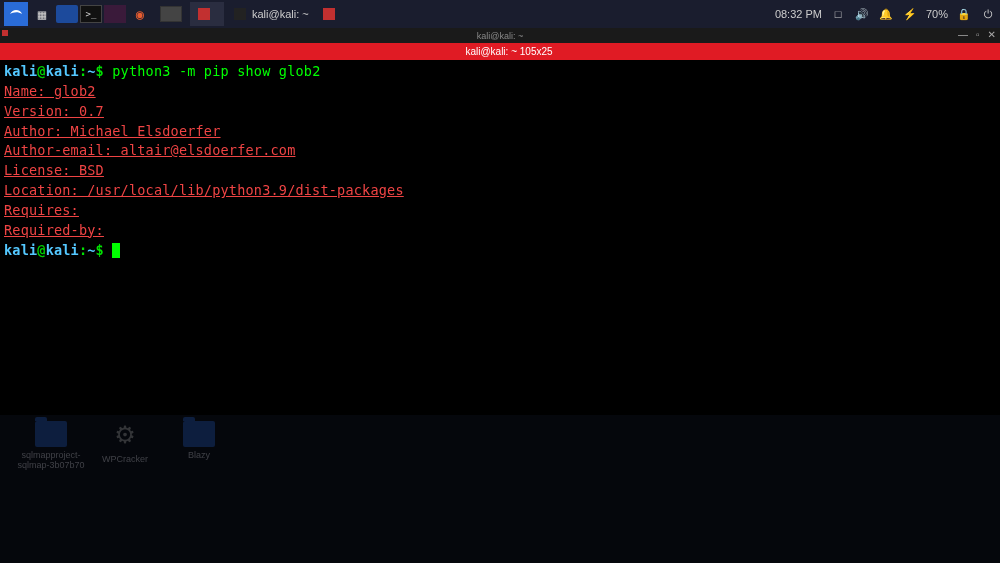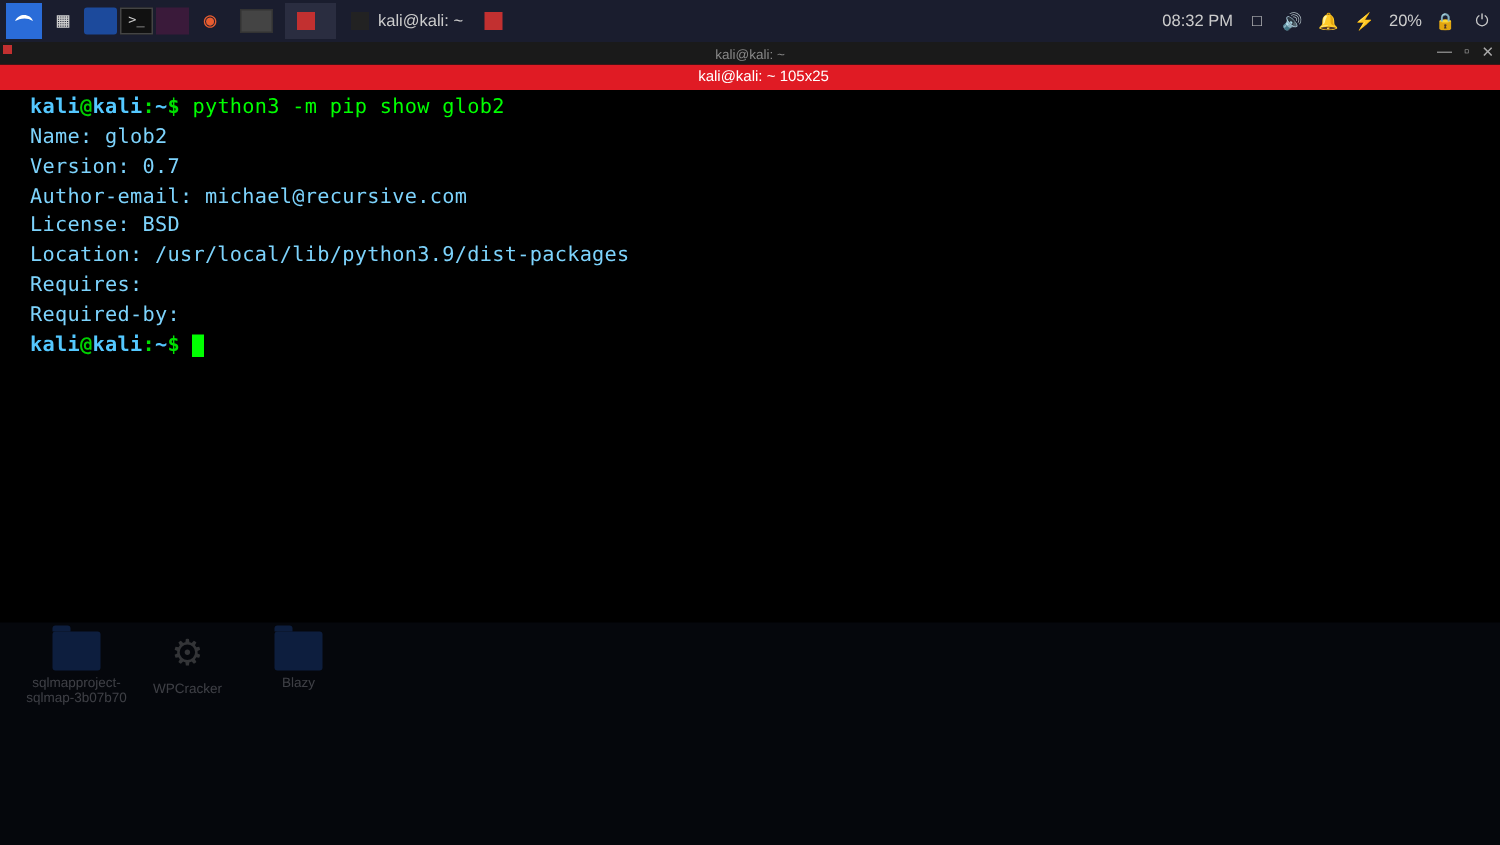--- a/index.html
+++ b/index.html
@@ -212,42 +212,42 @@
       background: #e01b24;
       color: #fff;
       font-size: 10px;
       font-family: sans-serif;
       display: flex;
       align-items: center;
       justify-content: center;
       padding-left: 18px;
     }
     .term-body {
-      padding: 2px 20px;
+      padding: 2px 4px;
       font-size: 13.5px;
       font-family: 'DejaVu Sans Mono', monospace;
       line-height: 1.47;
       color: #00d000;
       letter-spacing: 0.2px;
     }
     .prompt-user { color: #54c8ff; font-weight: bold; }
     .prompt-at { color: #00d000; font-weight:bold;}
     .prompt-host { color: #54c8ff; font-weight: bold; }
     .prompt-colon { color: #00e000; font-weight:bold;}
     .prompt-path { color: #54c8ff; font-weight: bold; }
     .prompt-dollar { color: #00e000; font-weight:bold;}
     .cmd-text { color: #00ff00; }
     .cursor {
       display: inline-block;
       width: 8px;
       height: 15px;
       background: #00ff00;
       vertical-align: text-bottom;
     }
-    .out-line { white-space: pre; color:#7dd3fc;}
+    .out-line { white-space: pre; color:#ef4444;text-decoration:underline;}
   </style>
 </head>
 <body>
 
 <div class="taskbar">
   <div class="taskbar-left">
     <div class="kali-logo">
       <svg width="18" height="18" viewBox="0 0 24 24">
           <path fill="white" d="M4 12c4-8 14-6 16 0-6-4-12-2-16 0z"></path>
         </svg>
@@ -271,21 +271,21 @@
     <div class="taskbar-btn" style="padding:0 4px">
       <span class="task-thumb"></span>
     </div>
   </div>
   <div class="taskbar-right">
     <span>08:32 PM</span>
     <span class="tray-icon">□</span>
     <span class="tray-icon">🔊</span>
     <span class="tray-icon">🔔</span>
     <span class="tray-icon">⚡</span>
-    <span>20%</span>
+    <span>70%</span>
     <span class="tray-icon">🔒</span>
     <span class="tray-icon">⏻</span>
   </div>
 </div>
 
 <div class="desktop">
   <svg class="dragon-bg" width="500" height="400" viewBox="0 0 500 400">
     <path d="M100 200 Q150 100 250 120 Q350 130 380 200 Q400 250 360 280 Q340 300 300 280 Q280 260 300 240 Q330 220 350 240 M250 120 Q240 80 200 70 M280 130 Q300 90 330 95 M180 150 Q120 170 100 220 Q90 270 130 300 Q110 310 80 300" stroke="#2a7aa8" stroke-width="3" fill="none"></path>
     <circle cx="340" cy="200" r="4" fill="#2a7aa8"></circle>
   </svg>
@@ -389,21 +389,22 @@
     </div>
   </div>
   <div class="term-titlebar-main">
     <span>kali@kali: ~ 105x25</span>
   </div>
   <div class="term-body">
     <div><span class="prompt-user">kali</span><span class="prompt-at">@</span><span class="prompt-host">kali</span><span class="prompt-colon">:</span><span class="prompt-path">~</span><span class="prompt-dollar">$</span> <span class="cmd-text">python3 -m pip show glob2</span></div>
     <div id="term-output">
         <div class="out-line">Name: glob2</div>
         <div class="out-line">Version: 0.7</div>
-        <div class="out-line">Author-email: michael@recursive.com</div>
+        <div class="out-line">Author: Michael Elsdoerfer</div>
+        <div class="out-line">Author-email: altair@elsdoerfer.com</div>
         <div class="out-line">License: BSD</div>
         <div class="out-line">Location: /usr/local/lib/python3.9/dist-packages</div>
         <div class="out-line">Requires:</div>
         <div class="out-line">Required-by:</div>
       </div>
     <div><span class="prompt-user">kali</span><span class="prompt-at">@</span><span class="prompt-host">kali</span><span class="prompt-colon">:</span><span class="prompt-path">~</span><span class="prompt-dollar">$</span> <span class="cursor"></span></div>
   </div>
 </div>
 
 </body></html>

